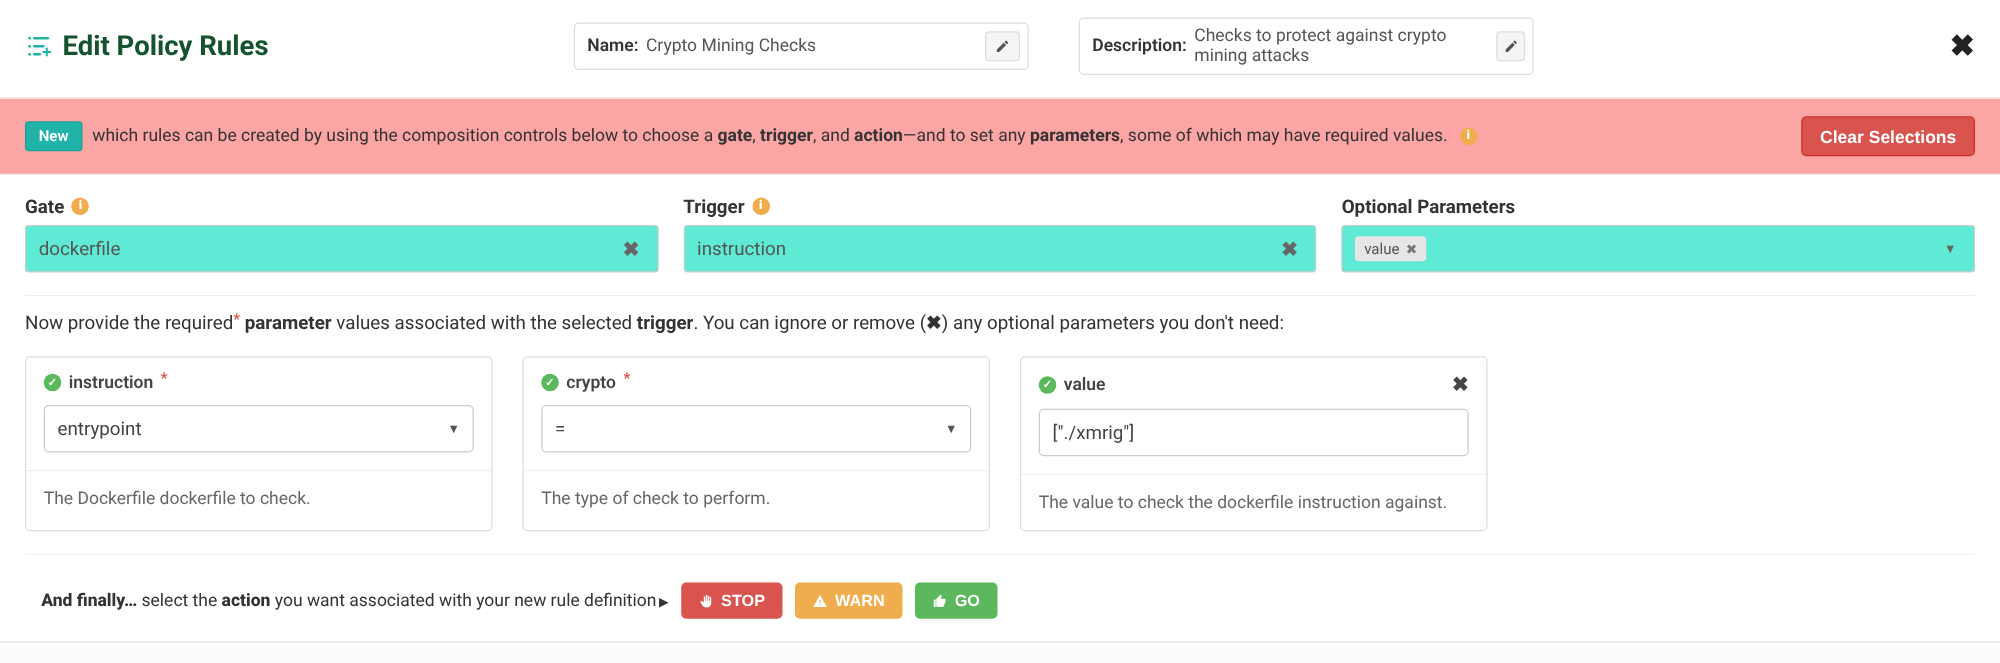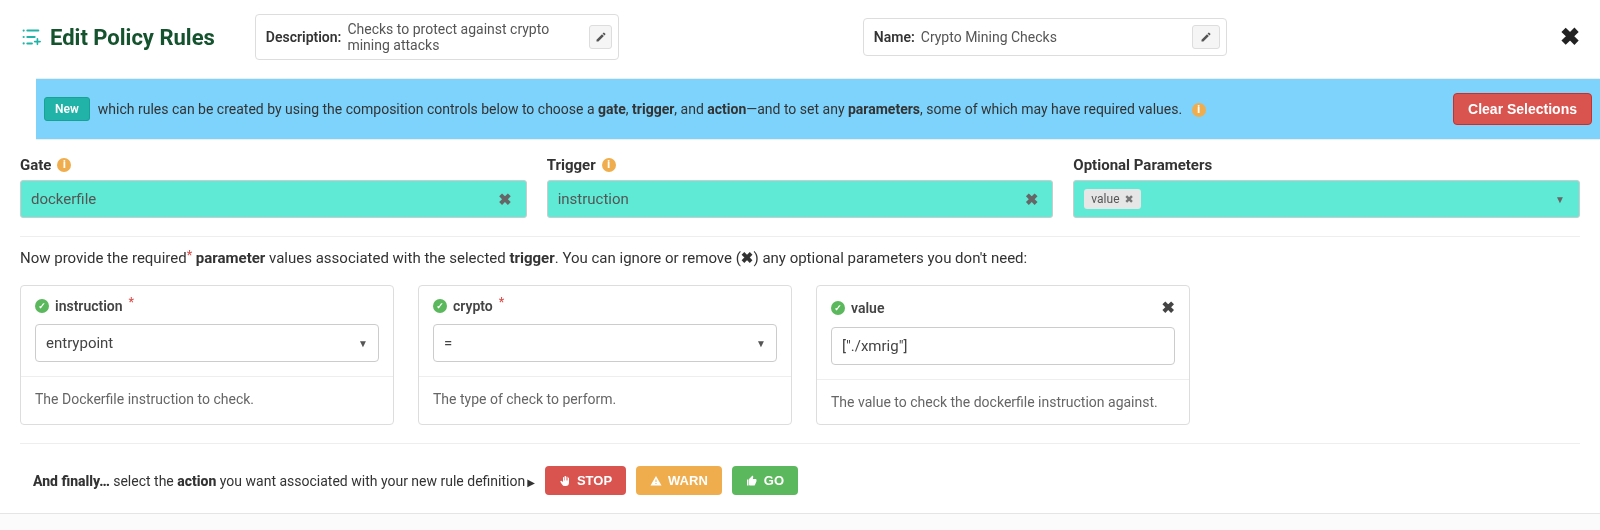--- a/index.html
+++ b/index.html
@@ -56,25 +56,24 @@
     margin-left: auto;
     font-size: 24px;
     font-weight: 900;
     cursor: pointer;
     color: #222;
   }
 
   .intro-row {
     display: flex;
     align-items: center;
-    padding: 14px 8px;
+    padding: 14px 20px;
     border-top: 1px solid #eee;
     border-bottom: 1px solid #eee;
-    background: #7dd3fc;
-    margin-left: 36px;
+    background: #fca5a5;
   }
   .badge-new {
     background: #21b3a7;
     color: #fff;
     font-size: 12px;
     font-weight: 600;
     padding: 4px 10px;
     border-radius: 3px;
     border: 1px solid #1aa196;
     margin-right: 8px;
@@ -188,33 +187,33 @@
           <line x1="8" y1="12" x2="16" y2="12"></line>
           <circle cx="4" cy="19" r="1.2" fill="#21b3a7" stroke="none"></circle>
           <line x1="8" y1="19" x2="13" y2="19"></line>
           <path d="M16 17 L22 17 M19 14 L19 20" stroke-width="1.8"></path>
         </g>
       </svg>
     </span>
     <span>Edit Policy Rules</span>
   </div>
 
-  <div class="field-group desc">
-    <span class="fg-label">Description:</span>
-    <span class="fg-value">Checks to protect against crypto mining attacks</span>
+  <div class="field-group name">
+    <span class="fg-label">Name:</span>
+    <span class="fg-value">Crypto Mining Checks</span>
     <div class="inline-edit-btn">
       <svg width="12" height="12" viewBox="0 0 24 24">
           <path fill="#555" d="M3 17.25V21h3.75l11-11-3.75-3.75-11 11zM20.7 7.04a1 1 0 0 0 0-1.41l-2.34-2.34a1 1 0 0 0-1.41 0l-1.83 1.83 3.75 3.75 1.83-1.83z"></path>
         </svg>
     </div>
   </div>
 
-  <div class="field-group name">
-    <span class="fg-label">Name:</span>
-    <span class="fg-value">Crypto Mining Checks</span>
+  <div class="field-group desc">
+    <span class="fg-label">Description:</span>
+    <span class="fg-value">Checks to protect against crypto mining attacks</span>
     <div class="inline-edit-btn">
       <svg width="12" height="12" viewBox="0 0 24 24">
           <path fill="#555" d="M3 17.25V21h3.75l11-11-3.75-3.75-11 11zM20.7 7.04a1 1 0 0 0 0-1.41l-2.34-2.34a1 1 0 0 0-1.41 0l-1.83 1.83 3.75 3.75 1.83-1.83z"></path>
         </svg>
     </div>
   </div>
 
   <span class="close-x">✖</span>
 </div>
 
@@ -279,21 +278,21 @@
       <span class="ok-dot"></span>
       <span class="param-name">instruction</span>
         <span class="req-star">*</span>
     </div>
     <div class="param-body">
       <div class="select-like">
         <span>entrypoint</span>
         <span class="caret">▼</span>
       </div>
     </div>
-    <div class="param-foot">The Dockerfile instruction to check.</div>
+    <div class="param-foot">The Dockerfile dockerfile to check.</div>
   </div>
 
   <div class="param-card">
     <div class="param-head">
       <span class="ok-dot"></span>
       <span class="param-name">crypto</span>
         <span class="req-star">*</span>
     </div>
     <div class="param-body">
       <div class="select-like">

